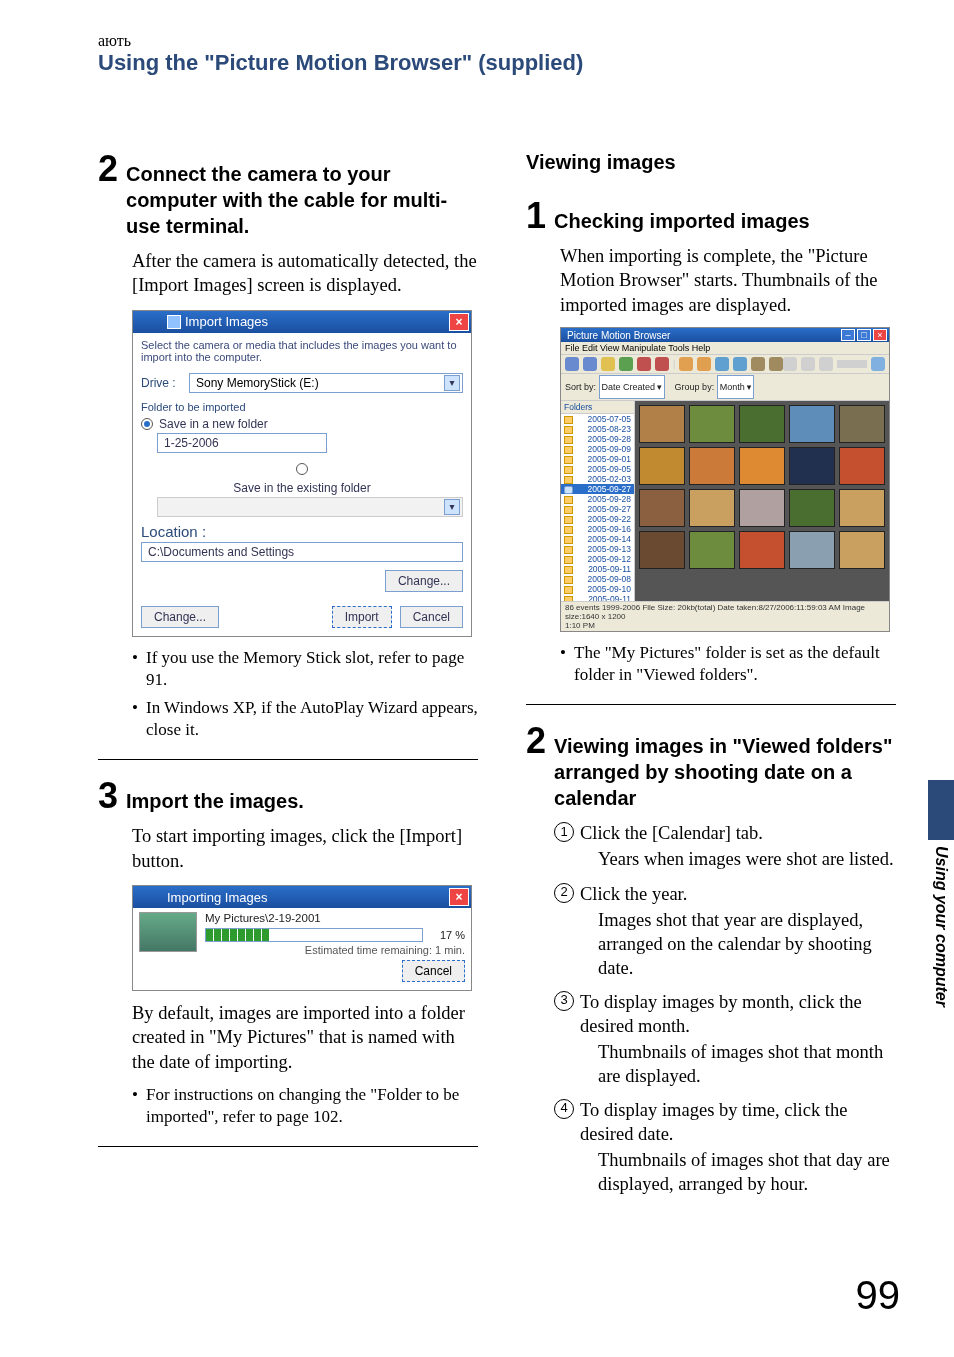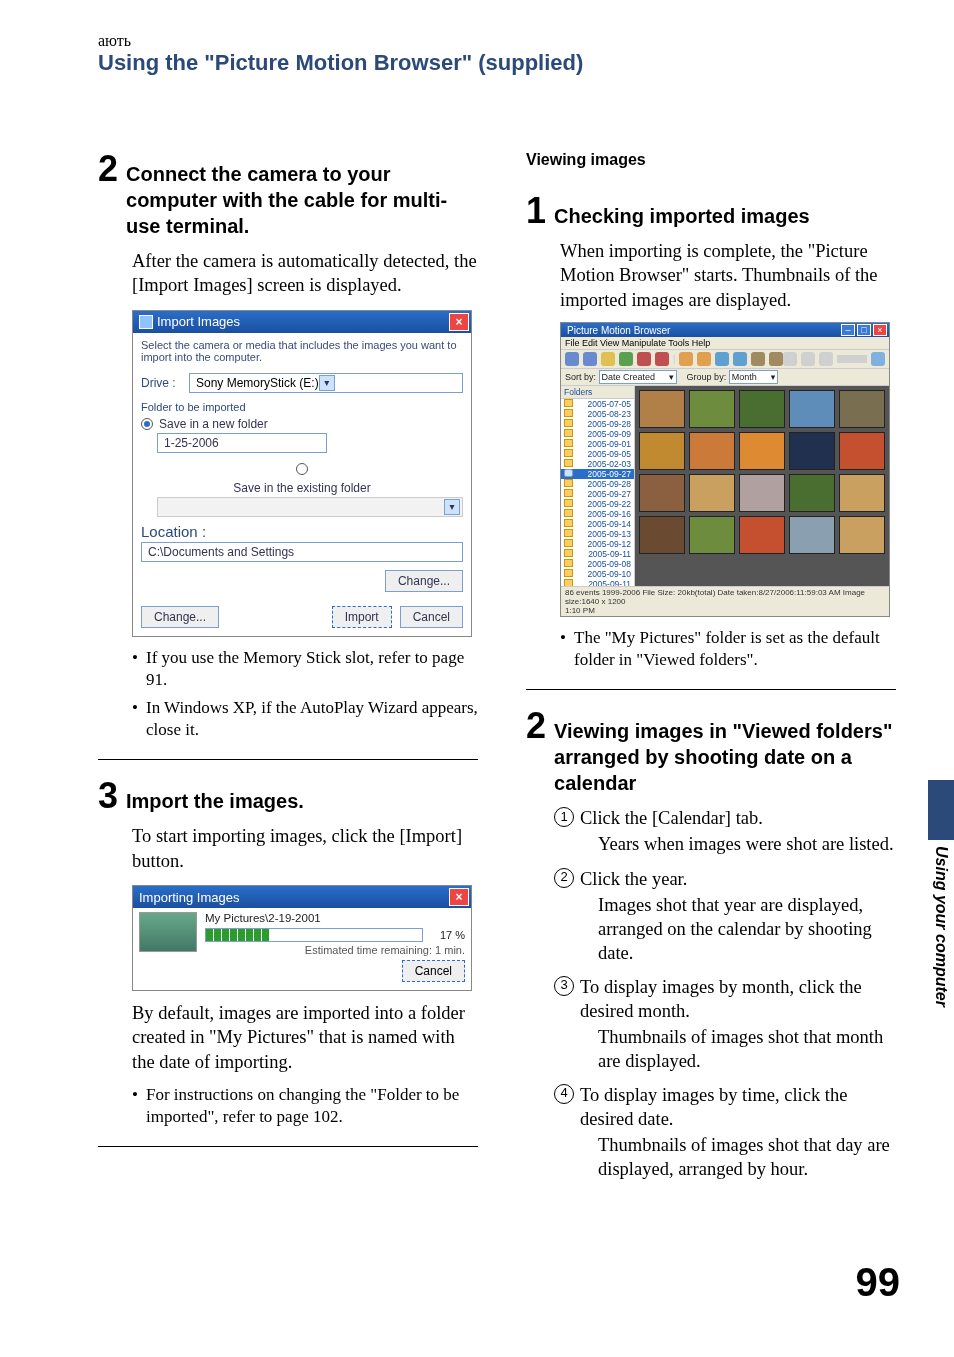--- a/index.html
+++ b/index.html
@@ -83,21 +83,21 @@
     border: 1.4px solid #000; border-radius: 50%;
     font-size: 13px; font-family: Arial, Helvetica, sans-serif;
     display: flex; align-items: center; justify-content: center;
   }
   ol.circled li .main { }
   ol.circled li .sub { margin-left: 18px; margin-top: 2px; }
 
   .subhead {
     font-family: Arial, Helvetica, sans-serif;
     font-weight: bold;
-    font-size: 16px;
+    font-size: 20px;
     margin-bottom: 24px;
   }
   .rule { border: 0; border-top: 1px solid #000; margin: 18px 0; }
 
   
   .dlg-import {
     width: 340px;
     margin-left: 34px;
     border: 1px solid #888;
     background: #fff;
@@ -106,38 +106,38 @@
     color: #000;
     margin-top: 12px;
   }
   .dlg-titlebar {
     background: linear-gradient(#2a6ec9, #1a4fa0);
     color: #fff;
     display: flex; align-items: center; justify-content: space-between;
     padding: 2px 2px 2px 6px;
     font-size: 13px;
   }
-  .dlg-titlebar .left { display: flex; align-items: center; gap: 4px; }
+  .dlg-titlebar .left { display: flex; align-items: center; gap: 4px; margin-left: 28px; }
   .tb-icon {
     width: 14px; height: 14px;
     background: #8fc2ff; border: 1px solid #fff;
   }
   .dlg-close {
     width: 20px; height: 18px;
     background: #e44; border: 1px solid #fff;
     color: #fff; font-weight: bold; font-size: 12px;
     display: flex; align-items: center; justify-content: center;
   }
   .dlg-body { padding: 6px 8px 8px 8px; color: #335; }
   .dlg-body .hint { font-size: 11px; color: #3b4a7a; margin-bottom: 10px; }
   .dlg-row { display: flex; align-items: center; gap: 8px; margin-bottom: 8px; }
   .dlg-row label { color: #2b4a7a; min-width: 40px; }
   .dlg-select {
     flex: 1; border: 1px solid #7b9fd0; background: #fff;
-    height: 20px; display: flex; align-items: center; justify-content: flex-start;
+    height: 20px; display: flex; align-items: center; justify-content: space-between;
     padding: 0 2px 0 6px; font-size: 12px; color: #000;
   }
   .dlg-dd {
     width: 16px; height: 16px; background: #cde3fb;
     border: 1px solid #7b9fd0; display: flex; align-items: center; justify-content: center;
     color: #335; font-size: 10px;
   }
   .dlg-section-lbl { color: #2b4a7a; font-size: 11px; margin: 6px 0 4px 0; }
   .radio-row { display: flex; align-items: center; gap: 6px; margin: 2px 0; }
   .radio {
@@ -217,48 +217,48 @@
     display: flex; align-items: center; justify-content: space-between; padding: 2px 4px;
   }
   .pmb-toolbar .ticons { display: flex; gap: 4px; align-items: center; }
   .ticon { width: 14px; height: 14px; border-radius: 3px; }
   .pmb-filter {
     background: #ece9d8; border-bottom: 1px solid #ccc;
     display: flex; justify-content: space-between; align-items: center; padding: 1px 4px;
     font-size: 9px; color: #222;
   }
   .pmb-filter .mini-dd {
-    border: 1px solid #7b9fd0; background: #fff; height: 14px; font-size: 9px;
-    display: inline-flex; align-items: center; padding: 0 2px; gap: 14px;
+    border: 1px solid #7b9fd0; background: #fff; height: 24px; font-size: 9px;
+    display: inline-flex; align-items: center; padding: 0 2px; gap: 2px;
   }
   .pmb-body { display: flex; height: 200px; background: #bef264; }
   .pmb-side {
     width: 74px; background: #fff; border-right: 1px solid #ccc;
     overflow: hidden; font-size: 8.5px; color: #1a4fa0;
   }
   .pmb-side .tab { background: #ece9d8; border-bottom: 1px solid #ccc; padding: 1px 3px; }
-  .pmb-side .folder { display: flex; align-items: flex-start; gap: 15px; padding: 0 3px; white-space: nowrap; }
+  .pmb-side .folder { display: flex; align-items: flex-end; gap: 15px; padding: 0 3px; white-space: nowrap; }
   .pmb-side .folder.sel { background: #2a6ec9; color: #fff; }
   .fi { width: 10px; height: 8px; background: #fc6; border: 1px solid #c90; }
   .fi.cam { background: #cde3fb; border-color: #7b9fd0; border-radius: 2px; }
   .pmb-grid {
     flex: 1; background: #555; padding: 4px;
     display: grid; grid-template-columns: repeat(5, 1fr);
     grid-auto-rows: 38px; gap: 4px; align-content: start;
   }
   .thumb { border: 1px solid #222; }
   .pmb-status {
     background: #ece9d8; border-top: 1px solid #ccc;
     display: flex; justify-content: space-between; padding: 1px 4px; font-size: 8px; color: #333; flex-direction: column;
   }
 
   
   .page-num {
-    position: absolute; bottom: 52px; right: 54px;
-    font-family: Arial, Helvetica, sans-serif; font-weight: bold; font-size: 40px;
+    position: absolute; bottom: 39px; right: 54px;
+    font-family: Arial, Helvetica, sans-serif; font-weight: normal; font-size: 40px;
   }
   .side-tab {
     position: absolute; right: 0; top: 780px;
     width: 26px; height: 60px; background: #2b4a7a;
   }
   .side-label {
     position: absolute; right: 4px; top: 846px;
     writing-mode: vertical-rl;
     font-family: Arial, Helvetica, sans-serif; font-style: italic; font-weight: bold;
     font-size: 16px; color: #000;

